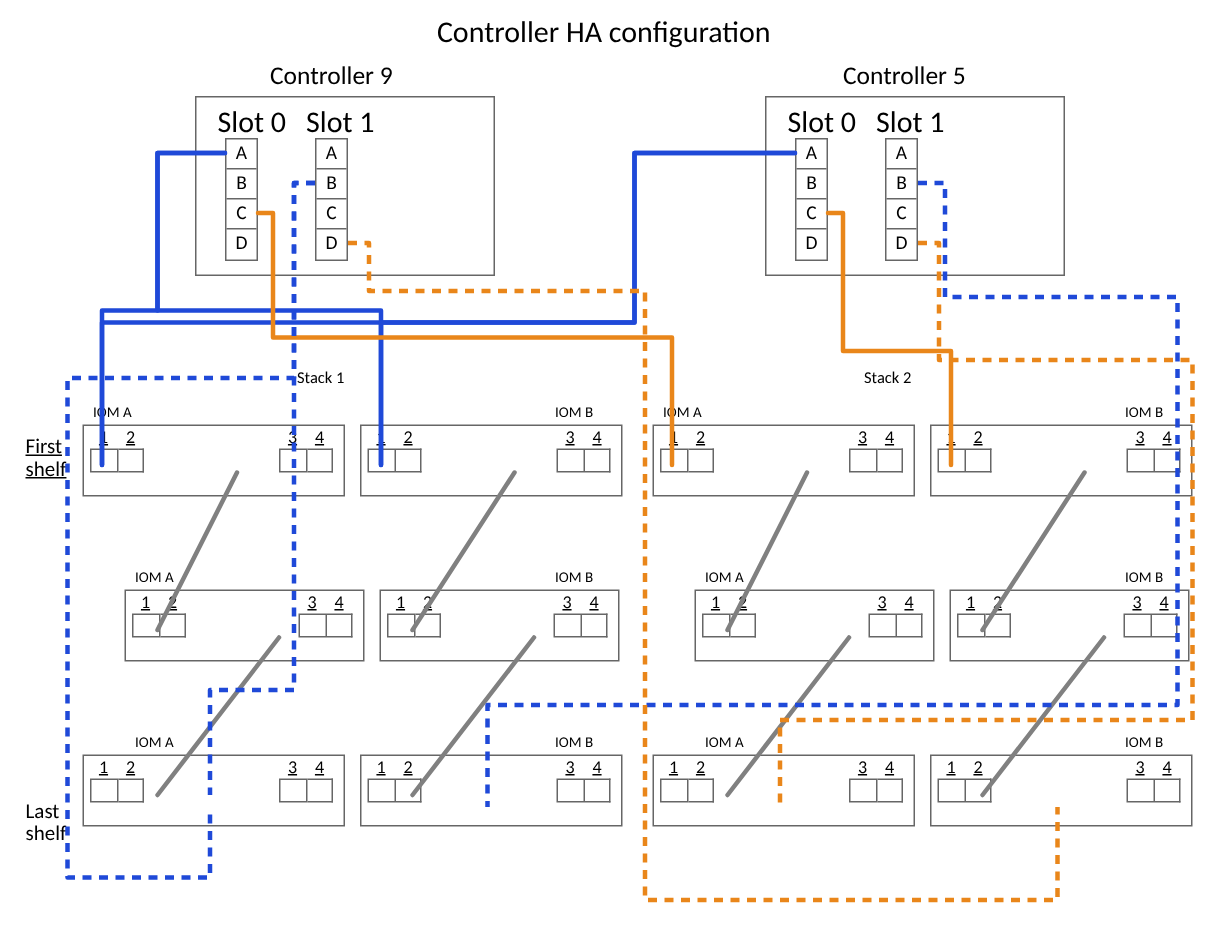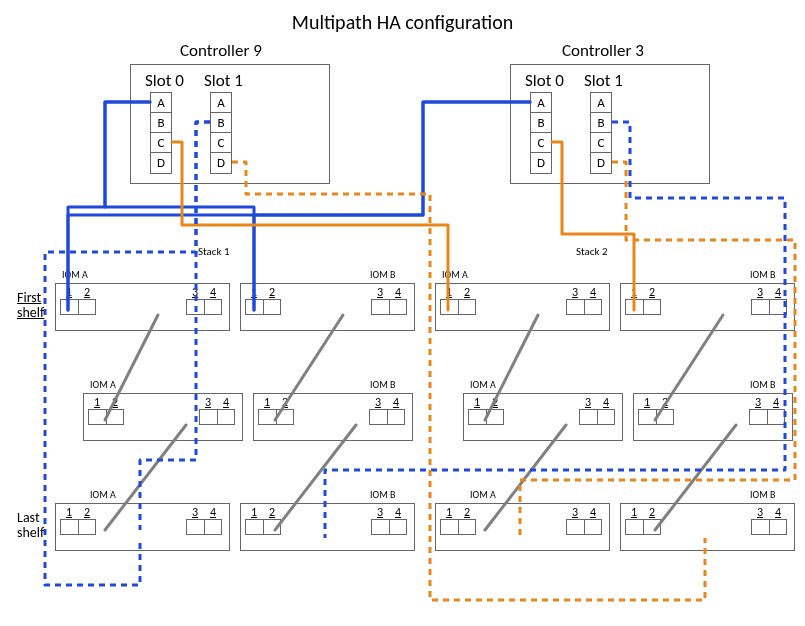--- a/index.html
+++ b/index.html
@@ -24,21 +24,21 @@
     position: absolute;
     font-size: 17px;
   }
   .ctrl-box {
     position: absolute;
     border: 1px solid #666;
     background: #fff;
   }
   .slot-label {
     position: absolute;
-    font-size: 17px;
+    font-size: 20px;
   }
   .slot-col {
     position: absolute;
     border: 1px solid #666;
     width: 22px;
   }
   .port-cell {
     border-bottom: 1px solid #666;
     width: 100%;
     height: 20px;
@@ -95,40 +95,40 @@
   }
   .solid-blue   { stroke:#1f49d8; stroke-width:3; fill:none; stroke-linejoin:round; stroke-linecap:round; }
   .solid-orange { stroke:#e9861a; stroke-width:3; fill:none; stroke-linejoin:round; stroke-linecap:round; }
   .dash-blue    { stroke:#1f49d8; stroke-width:3; fill:none; stroke-dasharray:6 5; stroke-linejoin:round; stroke-linecap:butt; }
   .dash-orange  { stroke:#e9861a; stroke-width:3; fill:none; stroke-dasharray:6 5; stroke-linejoin:round; stroke-linecap:butt; }
   .shelf-link   { stroke:#808080; stroke-width:3; fill:none; stroke-linecap:round; }
 </style>
 </head>
 <body>
 
-<div class="title">Multipath HA configuration</div>
+<div class="title">Controller HA configuration</div>
 
 <div class="ctrl-label" style="left:180px; top:40px;">Controller 9</div>
 <div class="ctrl-box" style="left:130px; top:64px; width:200px; height:120px;"></div>
 <div class="slot-label" style="left:145px; top:70px;">Slot 0</div>
 <div class="slot-label" style="left:204px; top:70px;">Slot 1</div>
 <div class="slot-col" style="left:150px; top:92px;">
   <div class="port-cell">A</div>
   <div class="port-cell">B</div>
   <div class="port-cell">C</div>
   <div class="port-cell">D</div>
 </div>
 <div class="slot-col" style="left:210px; top:92px;">
   <div class="port-cell">A</div>
   <div class="port-cell">B</div>
   <div class="port-cell">C</div>
   <div class="port-cell">D</div>
 </div>
 
-<div class="ctrl-label" style="left:562px; top:40px;">Controller 3</div>
+<div class="ctrl-label" style="left:562px; top:40px;">Controller 5</div>
 <div class="ctrl-box" style="left:510px; top:64px; width:200px; height:120px;"></div>
 <div class="slot-label" style="left:525px; top:70px;">Slot 0</div>
 <div class="slot-label" style="left:584px; top:70px;">Slot 1</div>
 <div class="slot-col" style="left:530px; top:92px;">
   <div class="port-cell">A</div>
   <div class="port-cell">B</div>
   <div class="port-cell">C</div>
   <div class="port-cell">D</div>
 </div>
 <div class="slot-col" style="left:590px; top:92px;">
@@ -137,21 +137,21 @@
   <div class="port-cell">C</div>
   <div class="port-cell">D</div>
 </div>
 
 <div class="stack-label" style="left:198px; top:245px;">Stack 1</div>
 <div class="stack-label" style="left:576px; top:245px;text-align:center;">Stack 2</div>
 
 <div class="side-label" style="left:17px; top:290px;text-decoration:underline;">
   <span>First</span><br><span>shelf</span>
 </div>
-<div class="side-label" style="left:17px; top:510px;">
+<div class="side-label" style="left:17px; top:533px;">
   <span>Last</span><br><span>shelf</span>
 </div>
 
 <div class="iom-label" style="left:62px; top:268px;">IOM A</div>
 <div class="iom-label" style="left:370px; top:268px;">IOM B</div>
 <div class="shelf" style="left:55px; top:283px; width:175px;"></div>
 <div class="shelf" style="left:240px; top:283px; width:175px;"></div>
 
 <div class="iom-label" style="left:90px; top:378px;">IOM A</div>
 <div class="iom-label" style="left:370px; top:378px;">IOM B</div>

